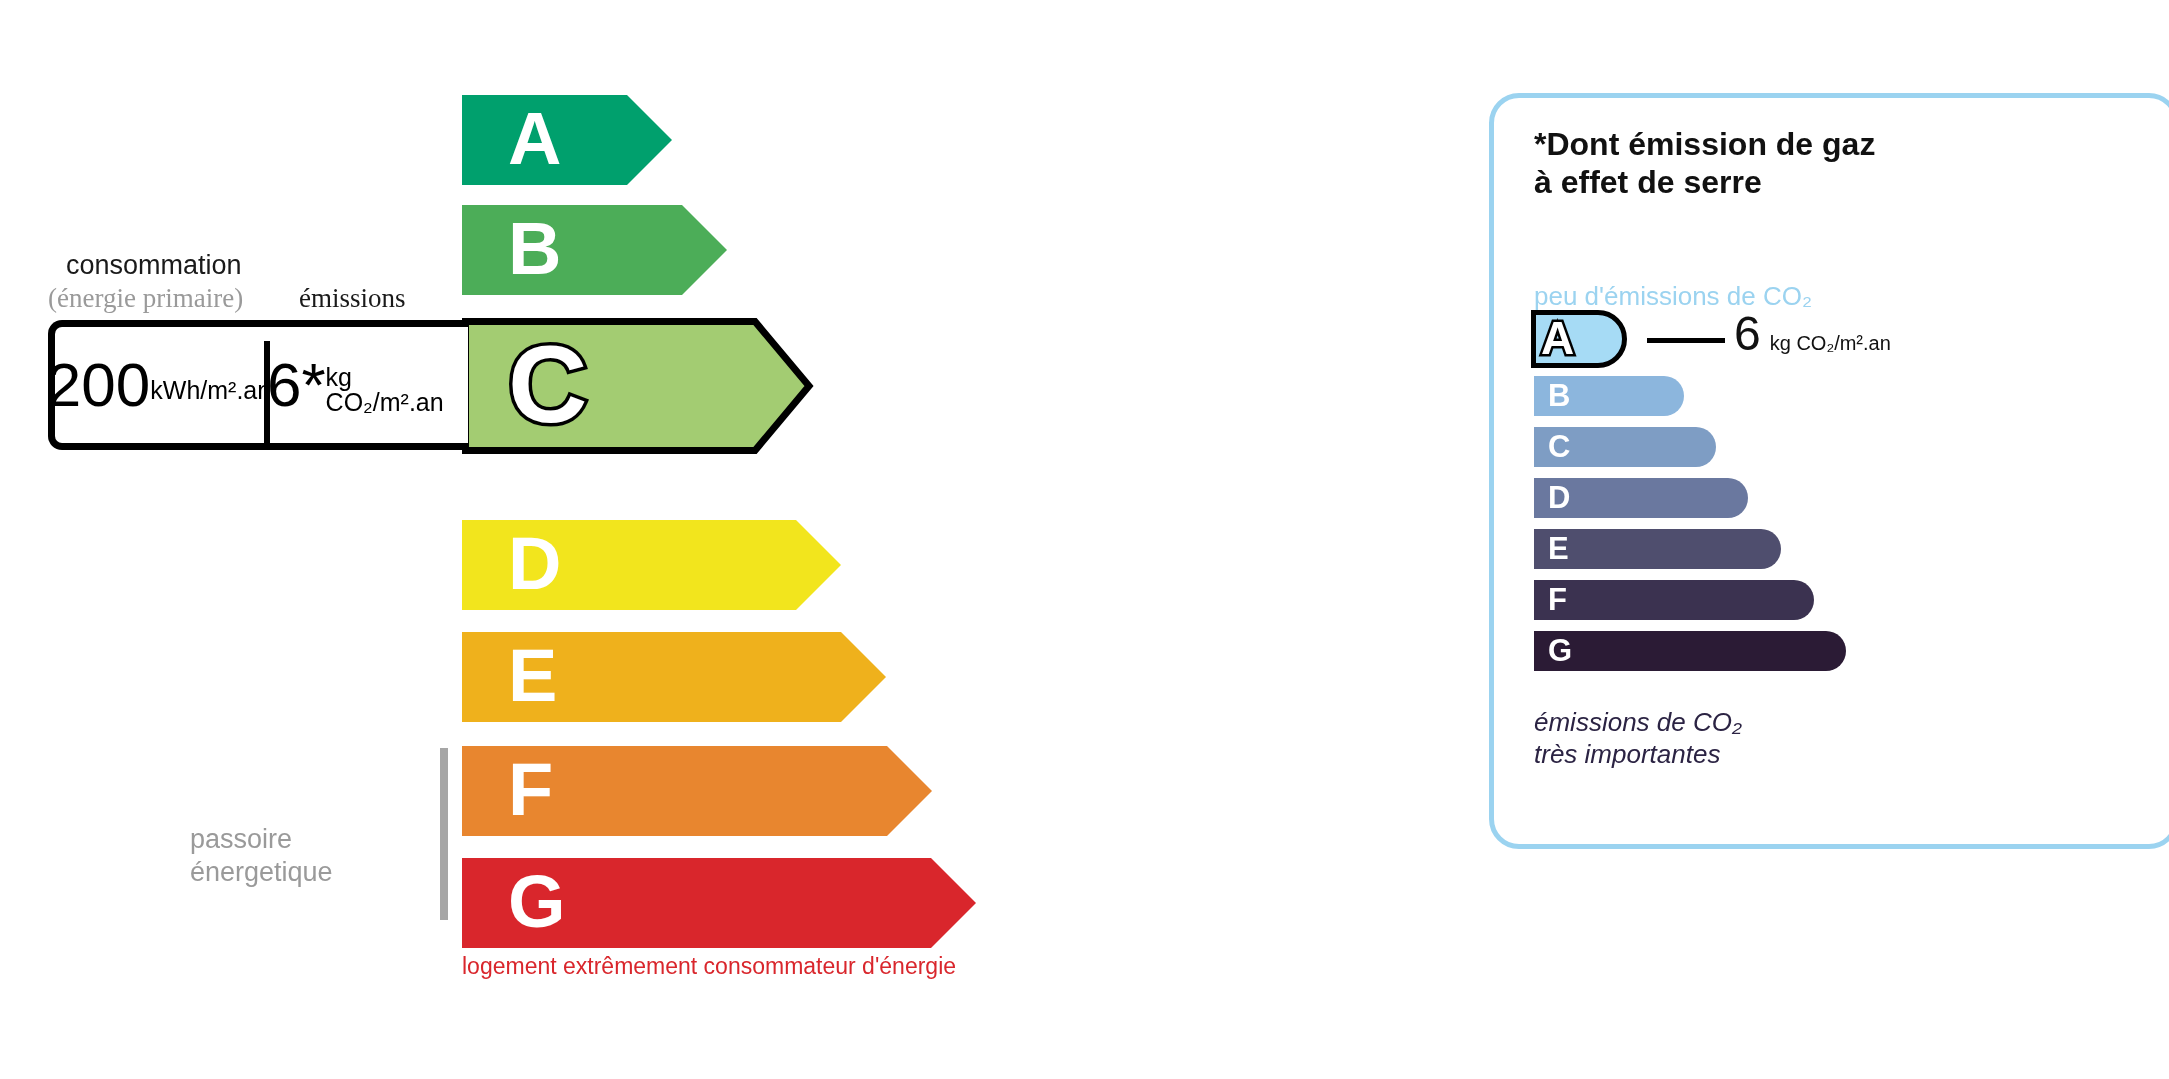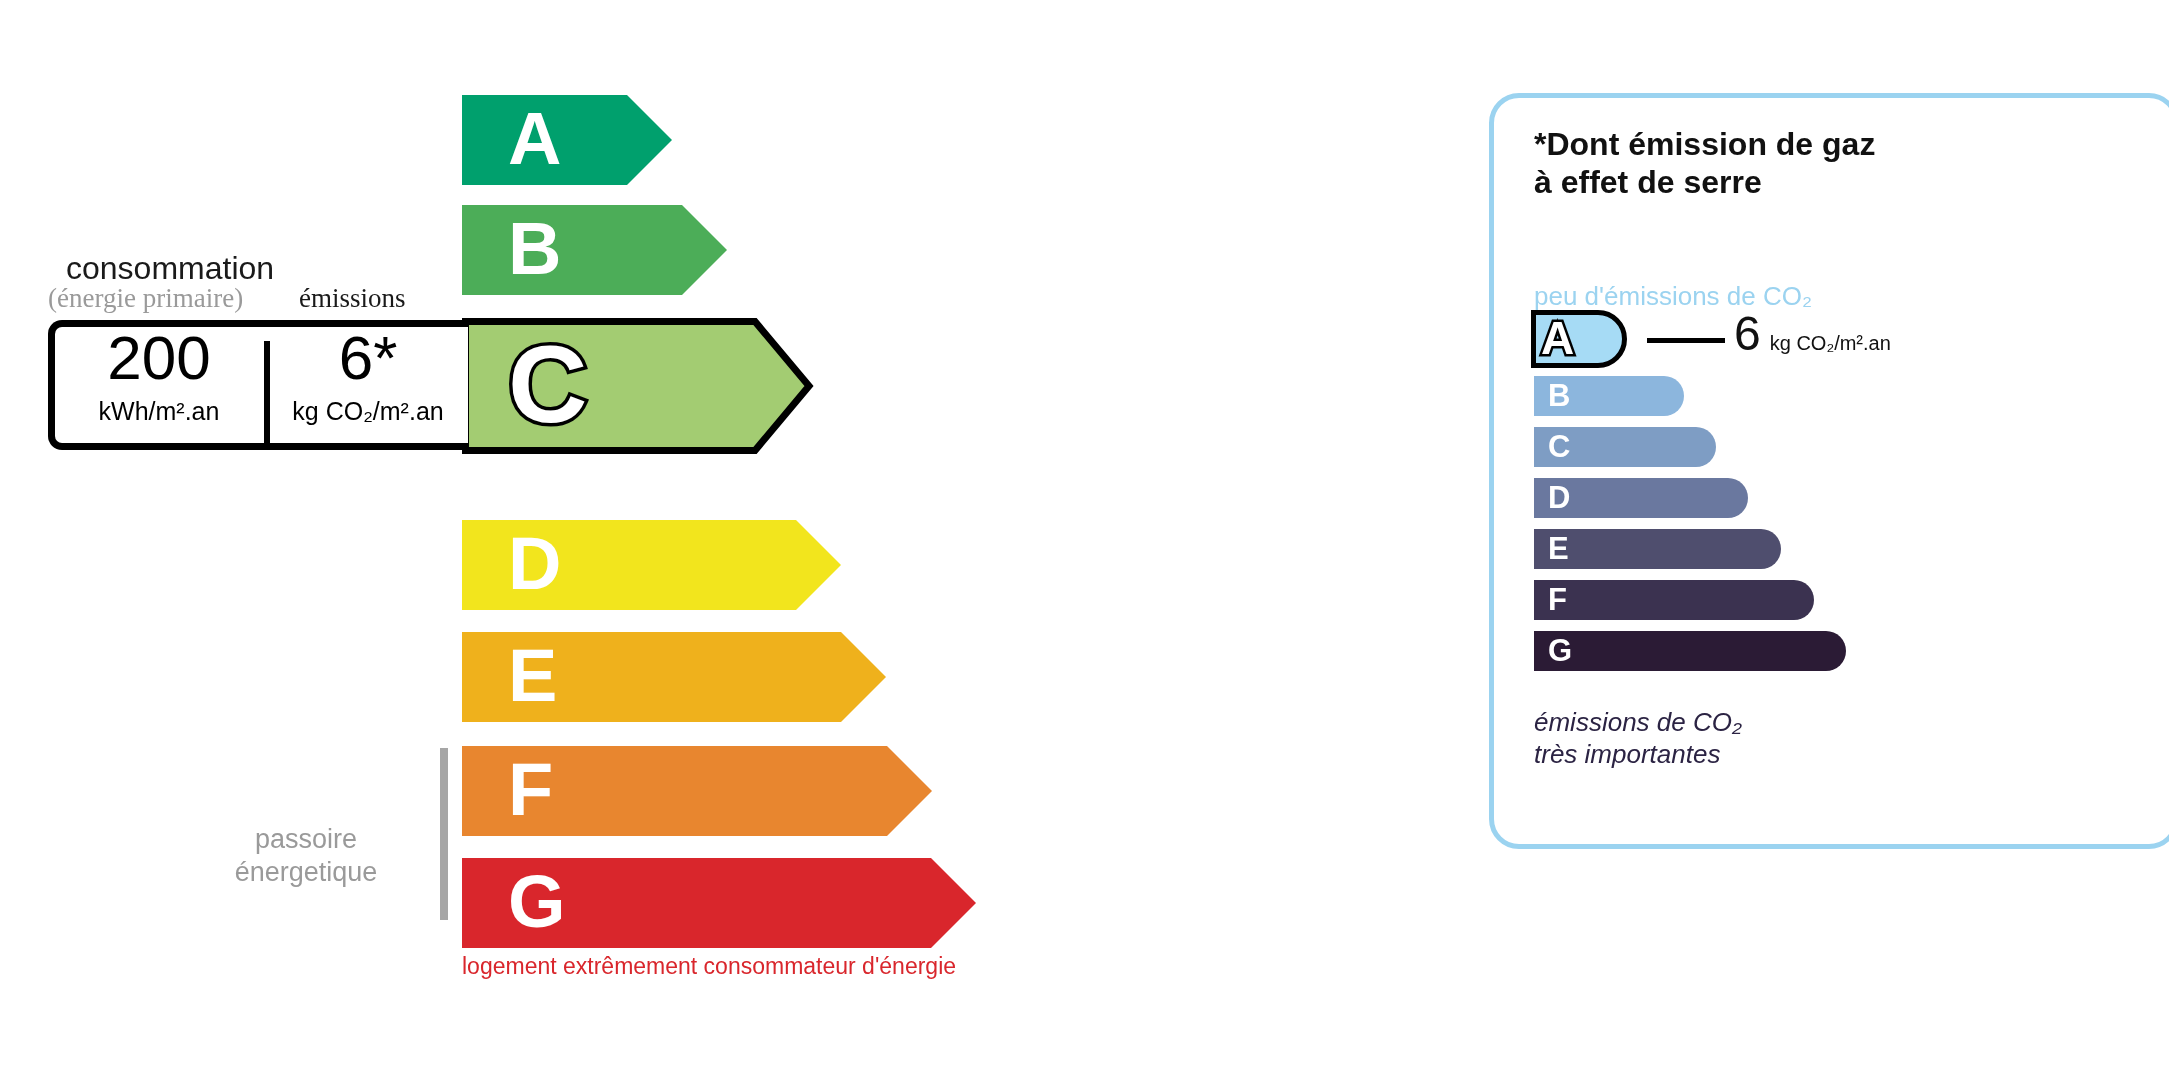--- a/index.html
+++ b/index.html
@@ -68,38 +68,39 @@
     border-right: none;
     border-radius: 14px 0 0 14px;
     background: #ffffff;
     box-sizing: border-box;
     z-index: 5;
   }
   #value-box .cell {
     position: absolute;
     top: 0; height: 100%;
     display: flex;
-    flex-direction: column;
+    flex-direction: row;
     align-items: center;
+    justify-content: center;
   }
   #value-box .cell.left  { left: 0;    width: 208px; }
   #value-box .cell.right { left: 212px; width: 202px; }
   #value-box .divider {
     position: absolute;
     left: 209px; top: 14px;
     width: 6px; height: 102px;
     background: #000000;
   }
   .big-num { font-size: 62px; font-weight: 400; color: #000; line-height: 1; }
   .unit    { font-size: 25px; color: #000; margin-top: 10px; line-height: 1; }
 
   .hdr-consommation {
     position: absolute;
     left: 66px; top: 250px;
-    font-size: 32px; color: #1a1a1a;
+    font-size: 27px; color: #1a1a1a;
     white-space: nowrap;
   }
   .hdr-energie {
     position: absolute;
     left: 48px; top: 283px;
     font-size: 27px; color: #9a9a9a;
     white-space: nowrap;
     font-family: Liberation Serif, serif;
   }
   .hdr-emissions {
@@ -121,21 +122,21 @@
   #passoire-bar {
     position: absolute;
     left: 440px; top: 748px;
     width: 8px; height: 172px;
     background: #a6a6a6;
   }
   #passoire-label {
     position: absolute;
     left: 190px; top: 823px;
     width: 232px;
-    text-align: center;
+    text-align: left;
     font-size: 27px;
     color: #9a9a9a;
     line-height: 1.24;
   }
 
   
   #ges-card {
     position: absolute;
     left: 1451px; top: 93px;
     width: 690px; height: 756px;

